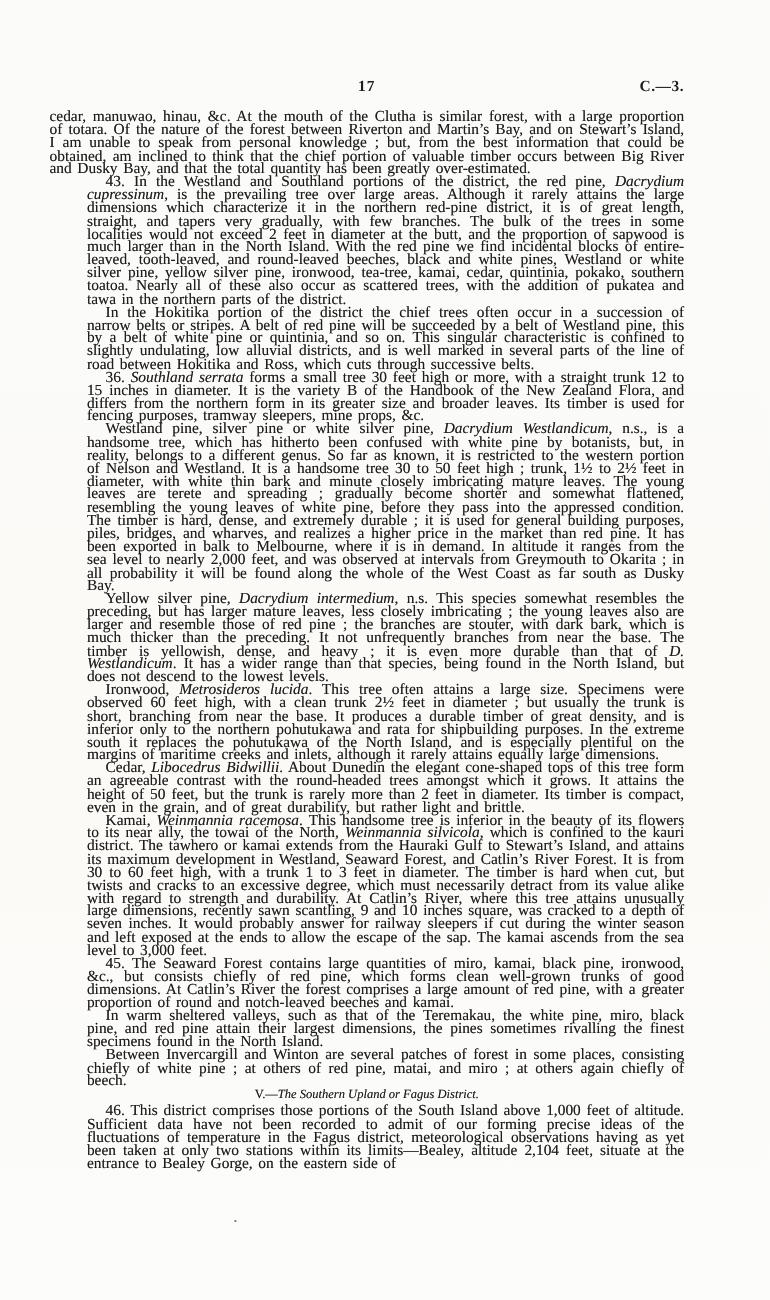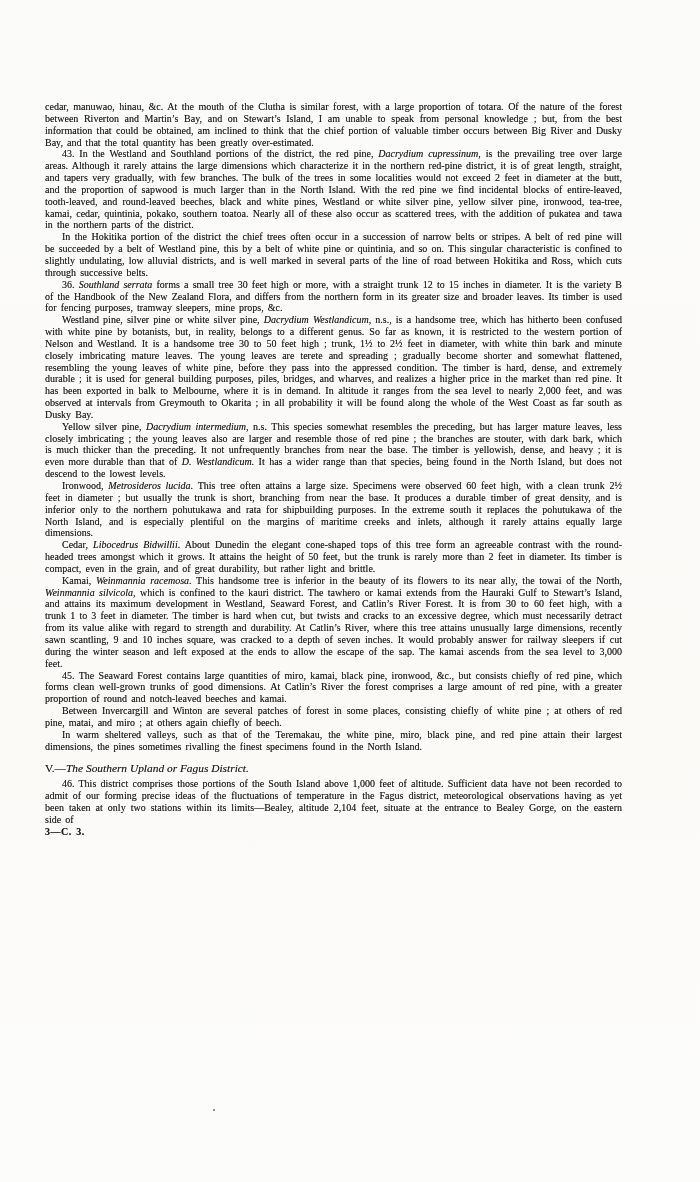--- a/index.html
+++ b/index.html
@@ -32,33 +32,33 @@
     right: 0; top: 0;
     letter-spacing: 0.5px;
   }
   .doc-body {
     position: absolute;
     top: 101px; left: 45px;
     width: 577px;
   }
   .doc-body p {
     margin: 0;
-    font-size: 10px;
+    font-size: 14px;
     line-height: 11.85px;
     text-align: justify;
     word-spacing: 1.6px;
     text-shadow: 0 0 0.35px rgba(20,20,20,0.55);
   }
-  .doc-body p.indent { text-indent: 17px; }
+  .doc-body p.indent { text-indent: 17px; margin-left: 34px; }
   .doc-body h3.heading {
-    margin: 10px 0 4px 0;
+    margin: 0 0 4px 0;
     font-size: 11.4px;
     line-height: 12px;
     font-weight: normal;
-    text-align: left;
+    text-align: center;
     text-shadow: 0 0 0.35px rgba(20,20,20,0.55);
   }
   .doc-body i { font-style: italic; }
   .signature-mark {
     margin: 2px 0 0 40px;
     font-size: 13.5px;
     font-weight: bold;
     letter-spacing: 0.5px;
     text-align: left;
     text-indent: 0 !important;
@@ -68,35 +68,38 @@
     width: 2px; height: 2px;
     border-radius: 50%;
     background: #6f6c66;
   }
 </style>
 </head>
 <body>
 
 <div class="page">
 
+  <div class="running-head">
+    <span class="page-number">17</span>
+    <span class="doc-ref">C.—3.</span>
+  </div>
 
   <div class="doc-body">
 
     <p class=""><span>cedar, manuwao, hinau, &amp;c. At the mouth of the Clutha is similar forest, with a large proportion of totara. Of the nature of the forest between Riverton and Martin’s Bay, and on Stewart’s Island, I am unable to speak from personal knowledge ; but, from the best information that could be obtained, am inclined to think that the chief portion of valuable timber occurs between Big River and Dusky Bay, and that the total quantity has been greatly over-estimated.</span></p>
       <p class="indent"><span>43. In the Westland and Southland portions of the district, the red pine, </span><i>Dacrydium cupressinum</i><span>, is the prevailing tree over large areas. Although it rarely attains the large dimensions which characterize it in the northern red-pine district, it is of great length, straight, and tapers very gradually, with few branches. The bulk of the trees in some localities would not exceed 2 feet in diameter at the butt, and the proportion of sapwood is much larger than in the North Island. With the red pine we find incidental blocks of entire-leaved, tooth-leaved, and round-leaved beeches, black and white pines, Westland or white silver pine, yellow silver pine, ironwood, tea-tree, kamai, cedar, quintinia, pokako, southern toatoa. Nearly all of these also occur as scattered trees, with the addition of pukatea and tawa in the northern parts of the district.</span></p>
       <p class="indent"><span>In the Hokitika portion of the district the chief trees often occur in a succession of narrow belts or stripes. A belt of red pine will be succeeded by a belt of Westland pine, this by a belt of white pine or quintinia, and so on. This singular characteristic is confined to slightly undulating, low alluvial districts, and is well marked in several parts of the line of road between Hokitika and Ross, which cuts through successive belts.</span></p>
       <p class="indent"><span>36. </span><i>Southland serrata</i><span> forms a small tree 30 feet high or more, with a straight trunk 12 to 15 inches in diameter. It is the variety B of the Handbook of the New Zealand Flora, and differs from the northern form in its greater size and broader leaves. Its timber is used for fencing purposes, tramway sleepers, mine props, &amp;c.</span></p>
       <p class="indent"><span>Westland pine, silver pine or white silver pine, </span><i>Dacrydium Westlandicum</i><span>, n.s., is a handsome tree, which has hitherto been confused with white pine by botanists, but, in reality, belongs to a different genus. So far as known, it is restricted to the western portion of Nelson and Westland. It is a handsome tree 30 to 50 feet high ; trunk, 1½ to 2½ feet in diameter, with white thin bark and minute closely imbricating mature leaves. The young leaves are terete and spreading ; gradually become shorter and somewhat flattened, resembling the young leaves of white pine, before they pass into the appressed condition. The timber is hard, dense, and extremely durable ; it is used for general building purposes, piles, bridges, and wharves, and realizes a higher price in the market than red pine. It has been exported in balk to Melbourne, where it is in demand. In altitude it ranges from the sea level to nearly 2,000 feet, and was observed at intervals from Greymouth to Okarita ; in all probability it will be found along the whole of the West Coast as far south as Dusky Bay.</span></p>
       <p class="indent"><span>Yellow silver pine, </span><i>Dacrydium intermedium</i><span>, n.s. This species somewhat resembles the preceding, but has larger mature leaves, less closely imbricating ; the young leaves also are larger and resemble those of red pine ; the branches are stouter, with dark bark, which is much thicker than the preceding. It not unfrequently branches from near the base. The timber is yellowish, dense, and heavy ; it is even more durable than that of </span><i>D. Westlandicum</i><span>. It has a wider range than that species, being found in the North Island, but does not descend to the lowest levels.</span></p>
       <p class="indent"><span>Ironwood, </span><i>Metrosideros lucida</i><span>. This tree often attains a large size. Specimens were observed 60 feet high, with a clean trunk 2½ feet in diameter ; but usually the trunk is short, branching from near the base. It produces a durable timber of great density, and is inferior only to the northern pohutukawa and rata for shipbuilding purposes. In the extreme south it replaces the pohutukawa of the North Island, and is especially plentiful on the margins of maritime creeks and inlets, although it rarely attains equally large dimensions.</span></p>
       <p class="indent"><span>Cedar, </span><i>Libocedrus Bidwillii</i><span>. About Dunedin the elegant cone-shaped tops of this tree form an agreeable contrast with the round-headed trees amongst which it grows. It attains the height of 50 feet, but the trunk is rarely more than 2 feet in diameter. Its timber is compact, even in the grain, and of great durability, but rather light and brittle.</span></p>
       <p class="indent"><span>Kamai, </span><i>Weinmannia racemosa</i><span>. This handsome tree is inferior in the beauty of its flowers to its near ally, the towai of the North, </span><i>Weinmannia silvicola</i><span>, which is confined to the kauri district. The tawhero or kamai extends from the Hauraki Gulf to Stewart’s Island, and attains its maximum development in Westland, Seaward Forest, and Catlin’s River Forest. It is from 30 to 60 feet high, with a trunk 1 to 3 feet in diameter. The timber is hard when cut, but twists and cracks to an excessive degree, which must necessarily detract from its value alike with regard to strength and durability. At Catlin’s River, where this tree attains unusually large dimensions, recently sawn scantling, 9 and 10 inches square, was cracked to a depth of seven inches. It would probably answer for railway sleepers if cut during the winter season and left exposed at the ends to allow the escape of the sap. The kamai ascends from the sea level to 3,000 feet.</span></p>
       <p class="indent"><span>45. The Seaward Forest contains large quantities of miro, kamai, black pine, ironwood, &amp;c., but consists chiefly of red pine, which forms clean well-grown trunks of good dimensions. At Catlin’s River the forest comprises a large amount of red pine, with a greater proportion of round and notch-leaved beeches and kamai.</span></p>
+      <p class="indent"><span>In warm sheltered valleys, such as that of the Teremakau, the white pine, miro, black pine, and red pine attain their largest dimensions, the pines sometimes rivalling the finest specimens found in the North Island.</span></p>
       <p class="indent"><span>Between Invercargill and Winton are several patches of forest in some places, consisting chiefly of white pine ; at others of red pine, matai, and miro ; at others again chiefly of beech.</span></p>
-      <p class="indent"><span>In warm sheltered valleys, such as that of the Teremakau, the white pine, miro, black pine, and red pine attain their largest dimensions, the pines sometimes rivalling the finest specimens found in the North Island.</span></p>
       <h3 class="heading"><span>V.—</span><i>The Southern Upland or Fagus District.</i></h3>
       <p class="indent"><span>46. This district comprises those portions of the South Island above 1,000 feet of altitude. Sufficient data have not been recorded to admit of our forming precise ideas of the fluctuations of temperature in the Fagus district, meteorological observations having as yet been taken at only two stations within its limits—Bealey, altitude 2,104 feet, situate at the entrance to Bealey Gorge, on the eastern side of</span></p>
-      <p class="signature-mark">3—C. 3.</p>
   </div>
 
   <span class="speck" style="left:213px; top:1109px;"></span>
 
 </div>
 
 </body></html>

